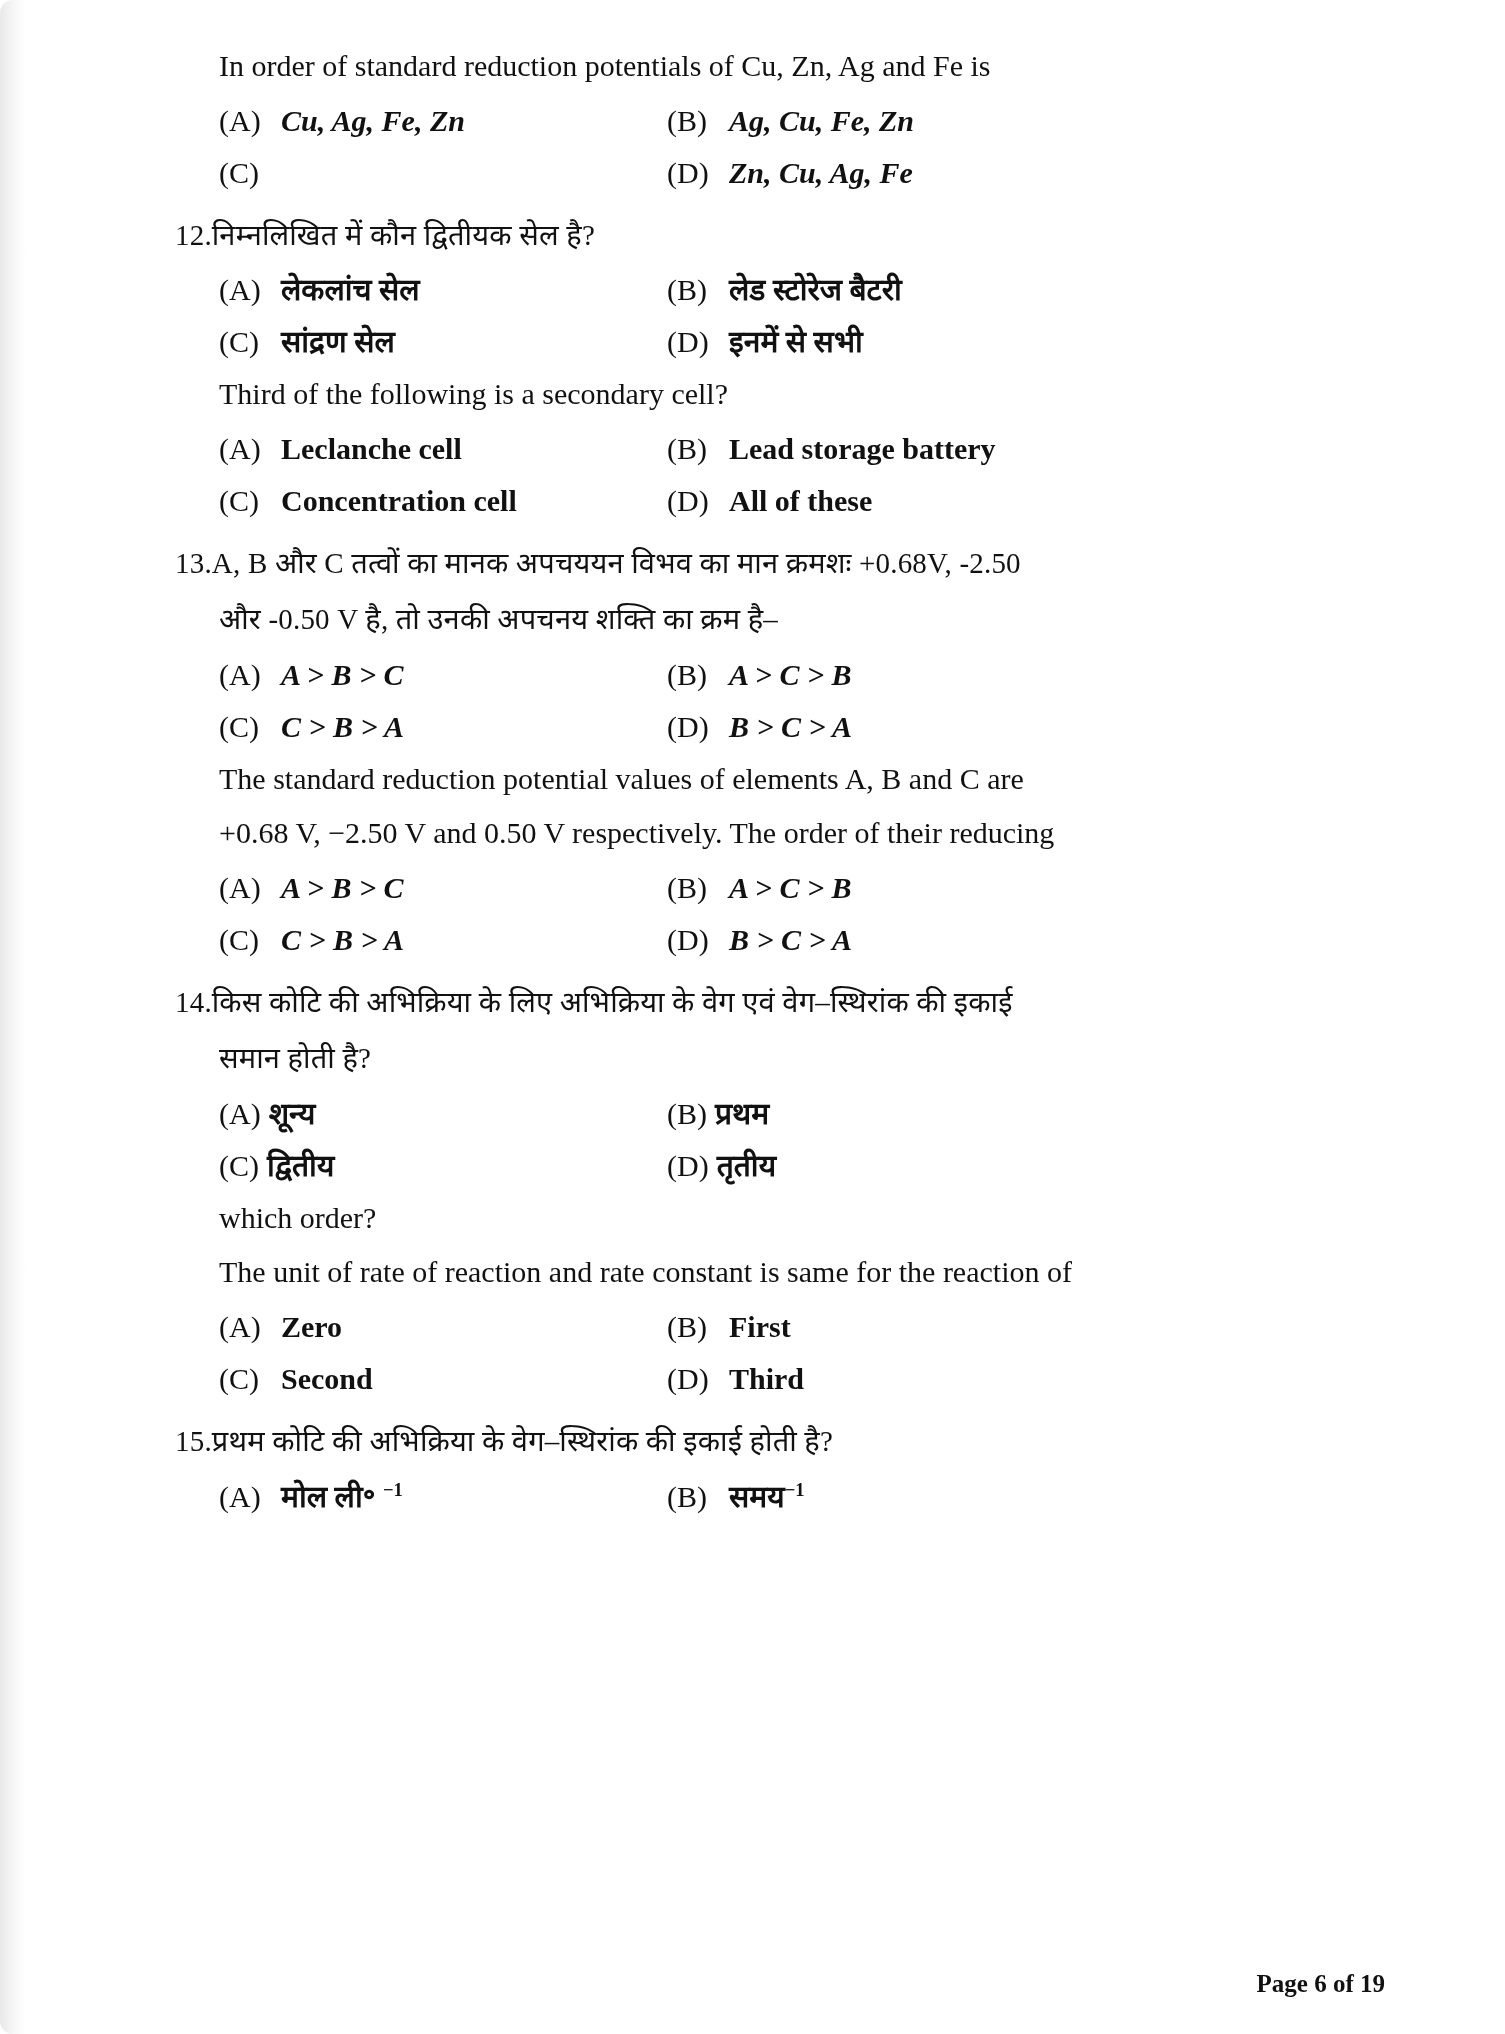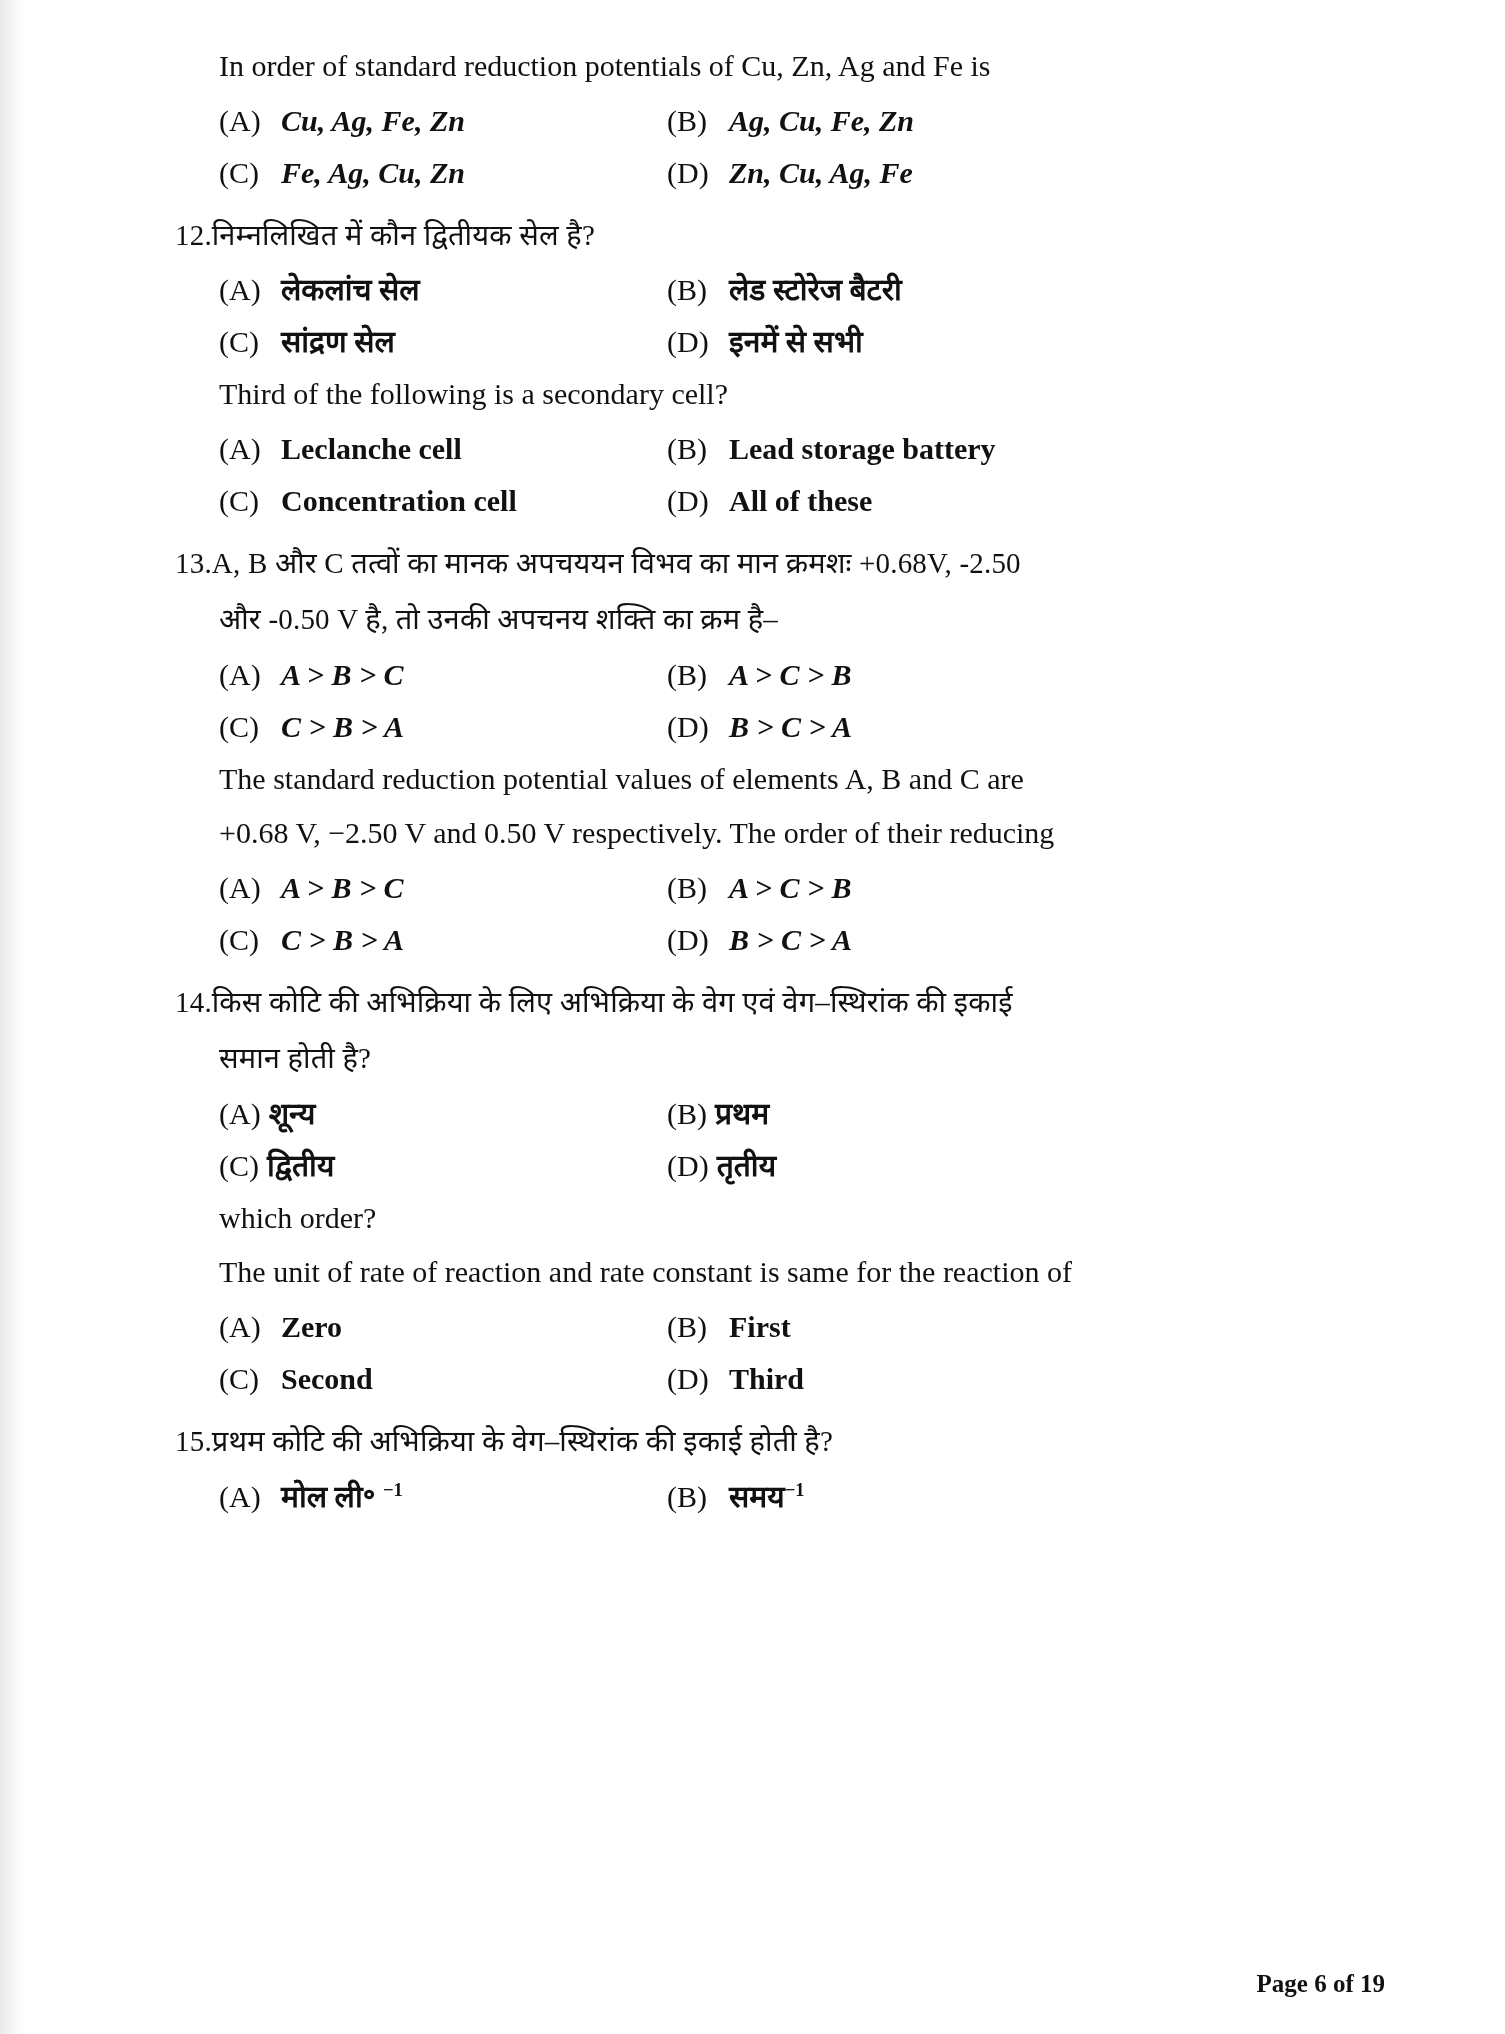--- a/index.html
+++ b/index.html
@@ -14,20 +14,21 @@
   }
   .page {
     position: relative;
     width: 1505px;
     height: 2034px;
     margin: 0 auto;
     background: #ffffff;
     box-sizing: border-box;
     padding: 42px 120px 0 175px;
     overflow: hidden;
+    border-radius: 13px;
   }
   
   .gutter-shade {
     position: absolute;
     left: 0; top: 0;
     width: 26px; height: 100%;
     background: linear-gradient(to right, #e9e9e9 0%, #f7f7f7 55%, #ffffff 100%);
     pointer-events: none;
   }
   .content {
@@ -131,21 +132,20 @@
       </div>
       <div class="opt col-b">
         <span class="lbl">(B)</span>
         <span class="val math">Ag, Cu, Fe, Zn</span>
       </div>
     </div>
 
     <div class="opts">
       <div class="opt col-a">
         <span class="lbl">(C)</span>
-        <span class="val math">Fe, Ag, Cu, Zn</span>
       </div>
       <div class="opt col-b">
         <span class="lbl">(D)</span>
         <span class="val math">Zn, Cu, Ag, Fe</span>
       </div>
     </div>
 
     <div class="gap-sm"></div>
 
     <p class="stem hindi numbered">

